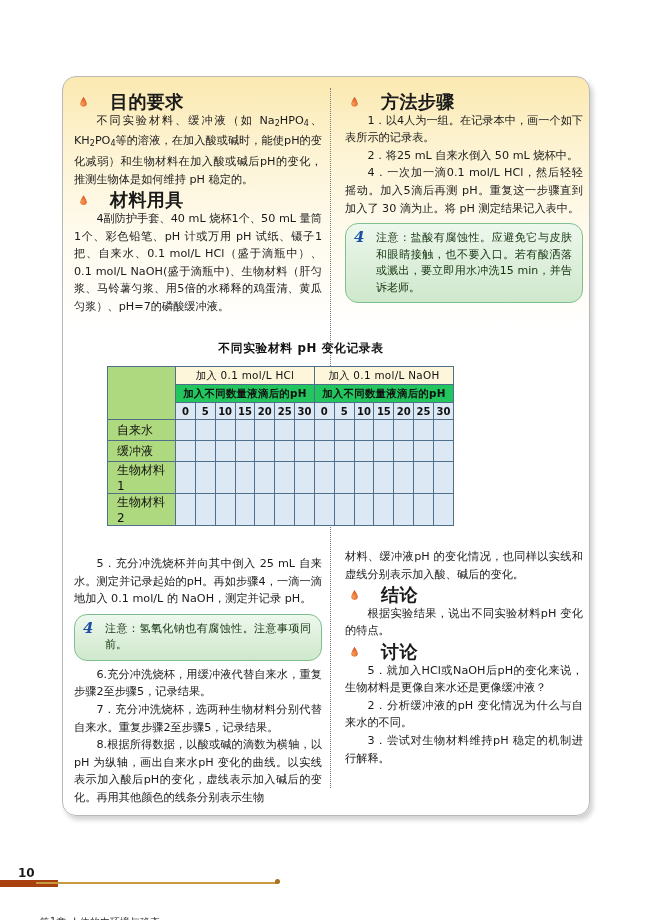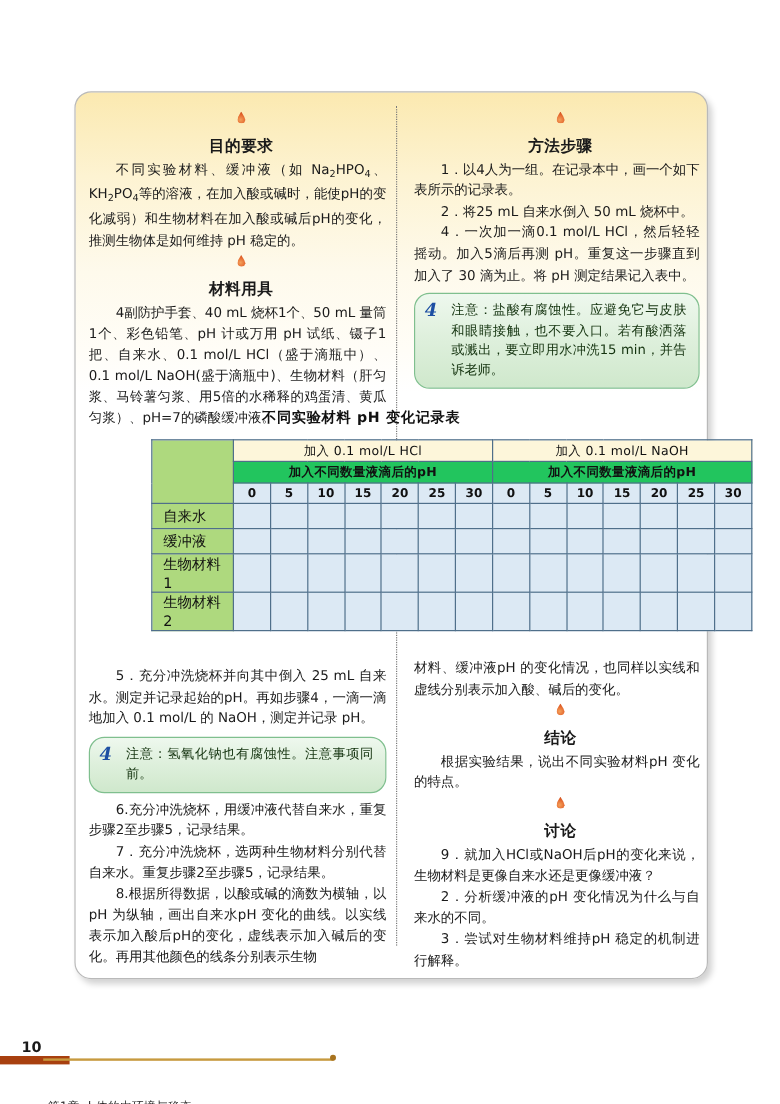--- a/index.html
+++ b/index.html
@@ -53,26 +53,25 @@
     text-align: justify;
   }
   #col-left-top  { left: 74px;  top: 90px;  width: 248px; }
   #col-right-top { left: 345px; top: 90px;  width: 238px; }
   #col-left-bot  { left: 74px;  top: 555px; width: 248px; }
   #col-right-bot { left: 345px; top: 548px; width: 238px; }
 
   .sec-head {
     display: flex;
     align-items: center;
-    gap: 11px;
-    font-weight: bold;
-    font-size: 13px;
+    gap: 23px;
+    font-weight: bold;
+    font-size: 18px;
     margin: 3px 0 1px 6px;
     letter-spacing: .4px;
-    flex-direction: column;
   }
   .drop-icon {
     display: inline-block;
     width: 7px; height: 10px;
     position: relative;
     flex: 0 0 auto;
   }
   .drop-icon::before {
     content: "";
     position: absolute;
@@ -123,22 +122,22 @@
     left: 0; top: 341px;
     width: 602px;
     text-align: center;
     font-size: 11.8px;
     font-weight: bold;
     color: #111;
     letter-spacing: .6px;
   }
   #rec-table {
     position: absolute;
-    left: 126px; top: 366px;
-    width: 501px;
+    left: 107px; top: 366px;
+    width: 347px;
     border-collapse: collapse;
     font-size: 10.2px;
     color: #111;
     table-layout: fixed;
     padding-left: 33px;
   }
   #rec-table td, #rec-table th {
     border: 1px solid #4f6f8a;
     text-align: center;
     font-weight: normal;
@@ -384,21 +383,21 @@
     <div class="sec-head">
       <span class="drop-icon"></span>
       <span>结论</span>
     </div>
     <p class="para">根据实验结果，说出不同实验材料pH 变化的特点。</p>
 
     <div class="sec-head">
       <span class="drop-icon"></span>
       <span>讨论</span>
     </div>
-    <p class="para">9．就加入HCl或NaOH后pH的变化来说，生物材料是更像自来水还是更像缓冲液？</p>
+    <p class="para">5．就加入HCl或NaOH后pH的变化来说，生物材料是更像自来水还是更像缓冲液？</p>
     <p class="para">2．分析缓冲液的pH 变化情况为什么与自来水的不同。</p>
     <p class="para">3．尝试对生物材料维持pH 稳定的机制进行解释。</p>
   </div>
 
   <div id="footer">
     <div id="footer-bar"></div>
     <div id="footer-rule"></div>
     <div id="footer-dot"></div>
     <div id="footer-pageno">10</div>
     <div id="footer-text">第1章  人体的内环境与稳态</div>

